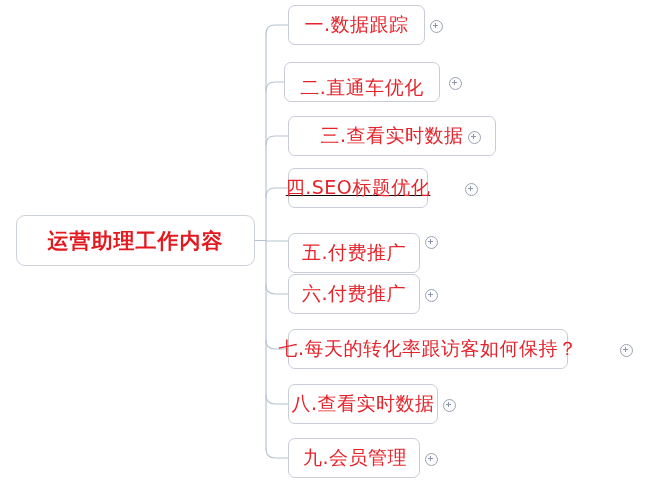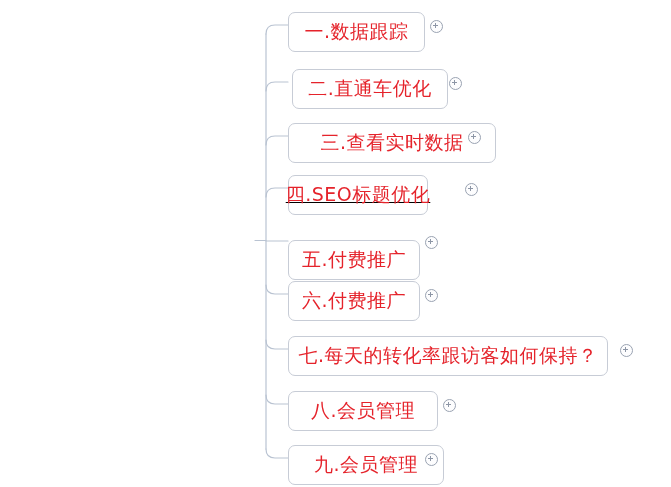--- a/index.html
+++ b/index.html
@@ -52,21 +52,20 @@
   }
   #root-node .node-label {
     font-size: 21px;
     font-weight: bold;
     color: #e2191f;
     letter-spacing: 1px;
   }
   .branch-node {
     height: 40px;
     padding: 0 12px;
-    margin-top: 7px;
   }
   .branch-node .node-label {
     font-size: 19px;
     font-weight: normal;
   }
   .expand-icon {
     position: absolute;
     width: 11px;
     height: 11px;
     border: 1px solid #9aa3b2;
@@ -106,53 +105,56 @@
         <path d="M 266 145 Q 266 136 275 136 L 288 136"></path>
         <path d="M 266 197 Q 266 188 275 188 L 288 188"></path>
         <path d="M 266 241 L 288 241"></path>
         <path d="M 266 285 Q 266 294 275 294 L 288 294"></path>
         <path d="M 266 340 Q 266 349 275 349 L 288 349"></path>
         <path d="M 266 395 Q 266 404 275 404 L 288 404"></path>
         <path d="M 266 449 Q 266 458 275 458 L 288 458"></path>
       </g>
   </svg>
 
+  <div class="node" id="root-node" style="left: 16px; top: 215px; width: 239px; height: 51px;">
+    <span class="node-label">运营助理工作内容</span>
+  </div>
 
   <div id="branch-container">
       <div class="node branch-node" style="left: 288px; top: 5px; width: 137px;">
         <span class="node-label">一.数据跟踪</span>
       </div>
       <span class="expand-icon" style="left: 430px; top: 20px;"></span>
-      <div class="node branch-node" style="left: 292px; top: 62px; width: 156px;">
+      <div class="node branch-node" style="left: 284px; top: 62px; width: 156px; align-items: flex-end;">
         <span class="node-label">二.直通车优化</span>
       </div>
       <span class="expand-icon" style="left: 449px; top: 77px;"></span>
       <div class="node branch-node" style="left: 288px; top: 116px; width: 208px;">
         <span class="node-label">三.查看实时数据</span>
       </div>
       <span class="expand-icon" style="left: 468px; top: 131px;"></span>
       <div class="node branch-node" style="left: 288px; top: 168px; width: 140px; text-decoration: underline;">
         <span class="node-label">四.SEO标题优化</span>
       </div>
       <span class="expand-icon" style="left: 465px; top: 183px;"></span>
       <div class="node branch-node" style="left: 288px; top: 233px; width: 132px;">
         <span class="node-label">五.付费推广</span>
       </div>
       <span class="expand-icon" style="left: 425px; top: 236px;"></span>
       <div class="node branch-node" style="left: 288px; top: 274px; width: 132px;">
         <span class="node-label">六.付费推广</span>
       </div>
       <span class="expand-icon" style="left: 425px; top: 289px;"></span>
-      <div class="node branch-node" style="left: 288px; top: 329px; width: 320px; text-align: right;">
+      <div class="node branch-node" style="left: 288px; top: 329px; width: 280px; text-align: right;">
         <span class="node-label">七.每天的转化率跟访客如何保持？</span>
       </div>
       <span class="expand-icon" style="left: 620px; top: 344px;"></span>
       <div class="node branch-node" style="left: 288px; top: 384px; width: 150px;">
-        <span class="node-label">八.会员管理</span>
+        <span class="node-label">八.查看实时数据</span>
       </div>
       <span class="expand-icon" style="left: 443px; top: 399px;"></span>
-      <div class="node branch-node" style="left: 288px; top: 438px; width: 156px;">
+      <div class="node branch-node" style="left: 288px; top: 438px; width: 132px; justify-content: flex-end;">
         <span class="node-label">九.会员管理</span>
       </div>
       <span class="expand-icon" style="left: 425px; top: 453px;"></span>
     </div>
 
 </div>
 
 </body></html>

